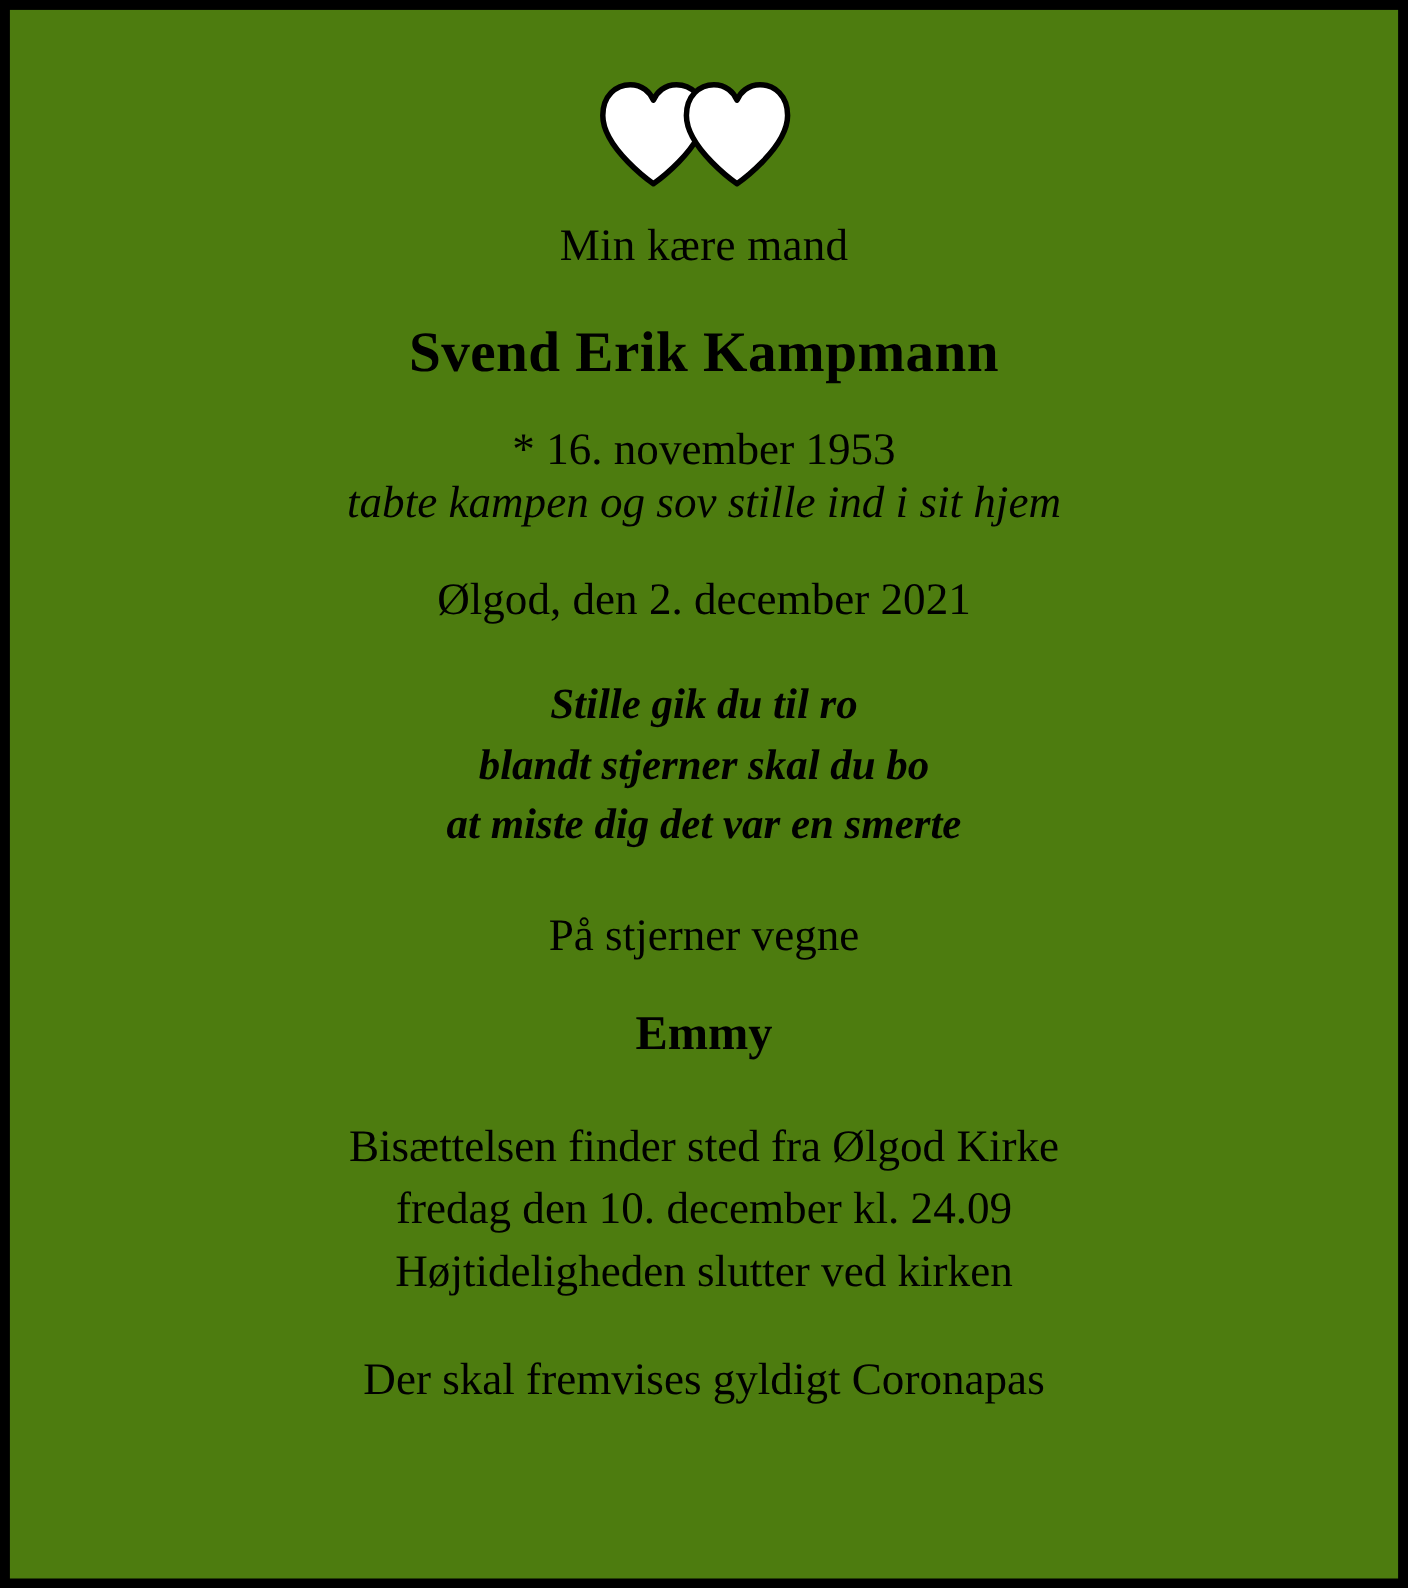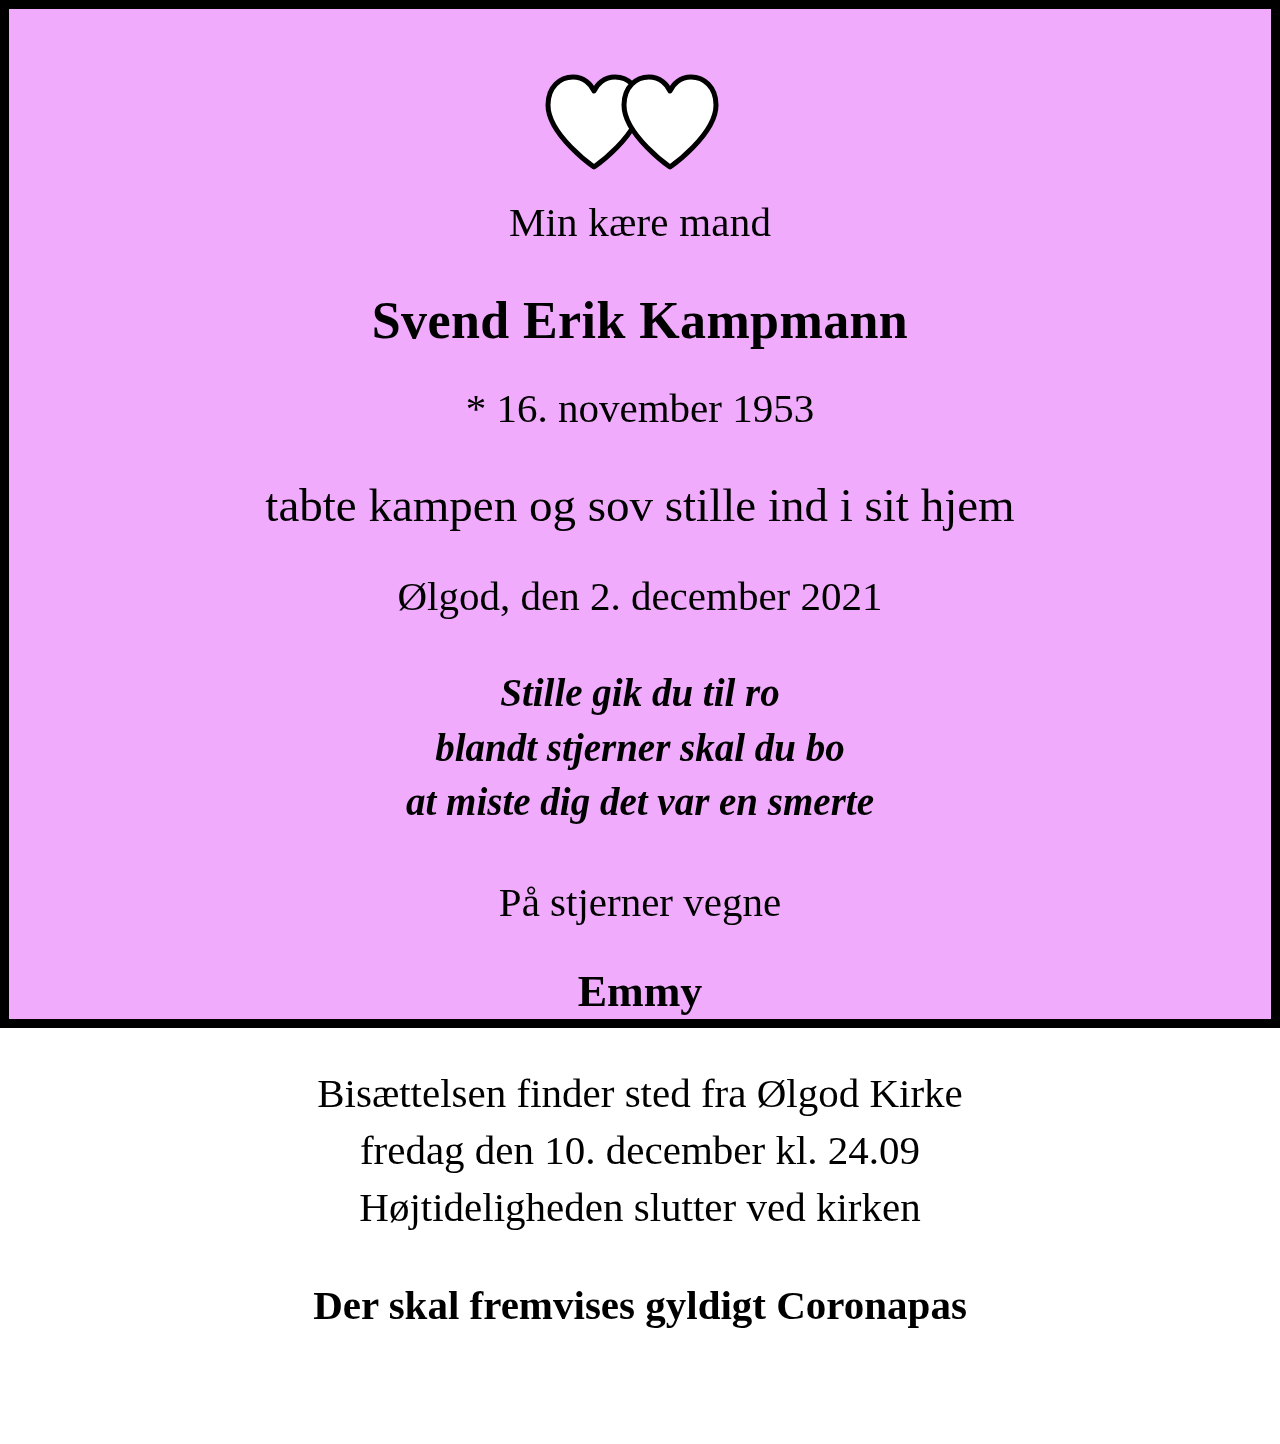--- a/index.html
+++ b/index.html
@@ -10,23 +10,23 @@
   body {
     width: 1280px;
     height: 1444px;
     font-family: "Liberation Serif", serif;
     color: #000000;
     overflow: hidden;
   }
   .notice {
     box-sizing: border-box;
     width: 1280px;
-    height: 1028px;
+    height: 1444px;
     border: 9px solid #000000;
-    background: #f0abfc;
+    background: #4d7c0f;
     padding: 46px 60px 30px 60px;
     display: flex;
     flex-direction: column;
     align-items: center;
     text-align: center;
   }
   .hearts {
     margin-top: 8px;
     margin-bottom: 22px;
     line-height: 0;
@@ -49,22 +49,22 @@
     font-weight: bold;
     letter-spacing: 0.4px;
     line-height: 1.2;
     margin-top: 40px;
   }
   .born {
     font-size: 41px;
     margin-top: 32px;
   }
   .passed {
-    font-size: 47px;
-    margin-top: 46px;
+    font-size: 41px;
+    font-style: italic;
   }
   .place {
     font-size: 41px;
     margin-top: 40px;
   }
   .poem {
     font-size: 39px;
     font-style: italic;
     font-weight: bold;
     line-height: 1.40;
@@ -80,21 +80,20 @@
     margin-top: 40px;
   }
   .ceremony {
     font-size: 41px;
     line-height: 1.40;
     margin-top: 48px;
   }
   .corona {
     font-size: 41px;
     margin-top: 44px;
-    font-weight: bold;
   }
 </style>
 </head>
 <body>
 
 <div class="notice">
 
   <div class="hearts">
     <svg width="200" height="110" viewBox="0 0 200 110" xmlns="http://www.w3.org/2000/svg">
       <path d="M54 104 C 54 104, 8 72, 8 42 C 8 24, 20 14, 33 14 C 44 14, 51 21, 54 28 C 57 21, 64 14, 75 14 C 88 14, 100 24, 100 42 C 100 72, 54 104, 54 104 Z" fill="#ffffff" stroke="#000000" stroke-width="5" stroke-linejoin="round"></path>

